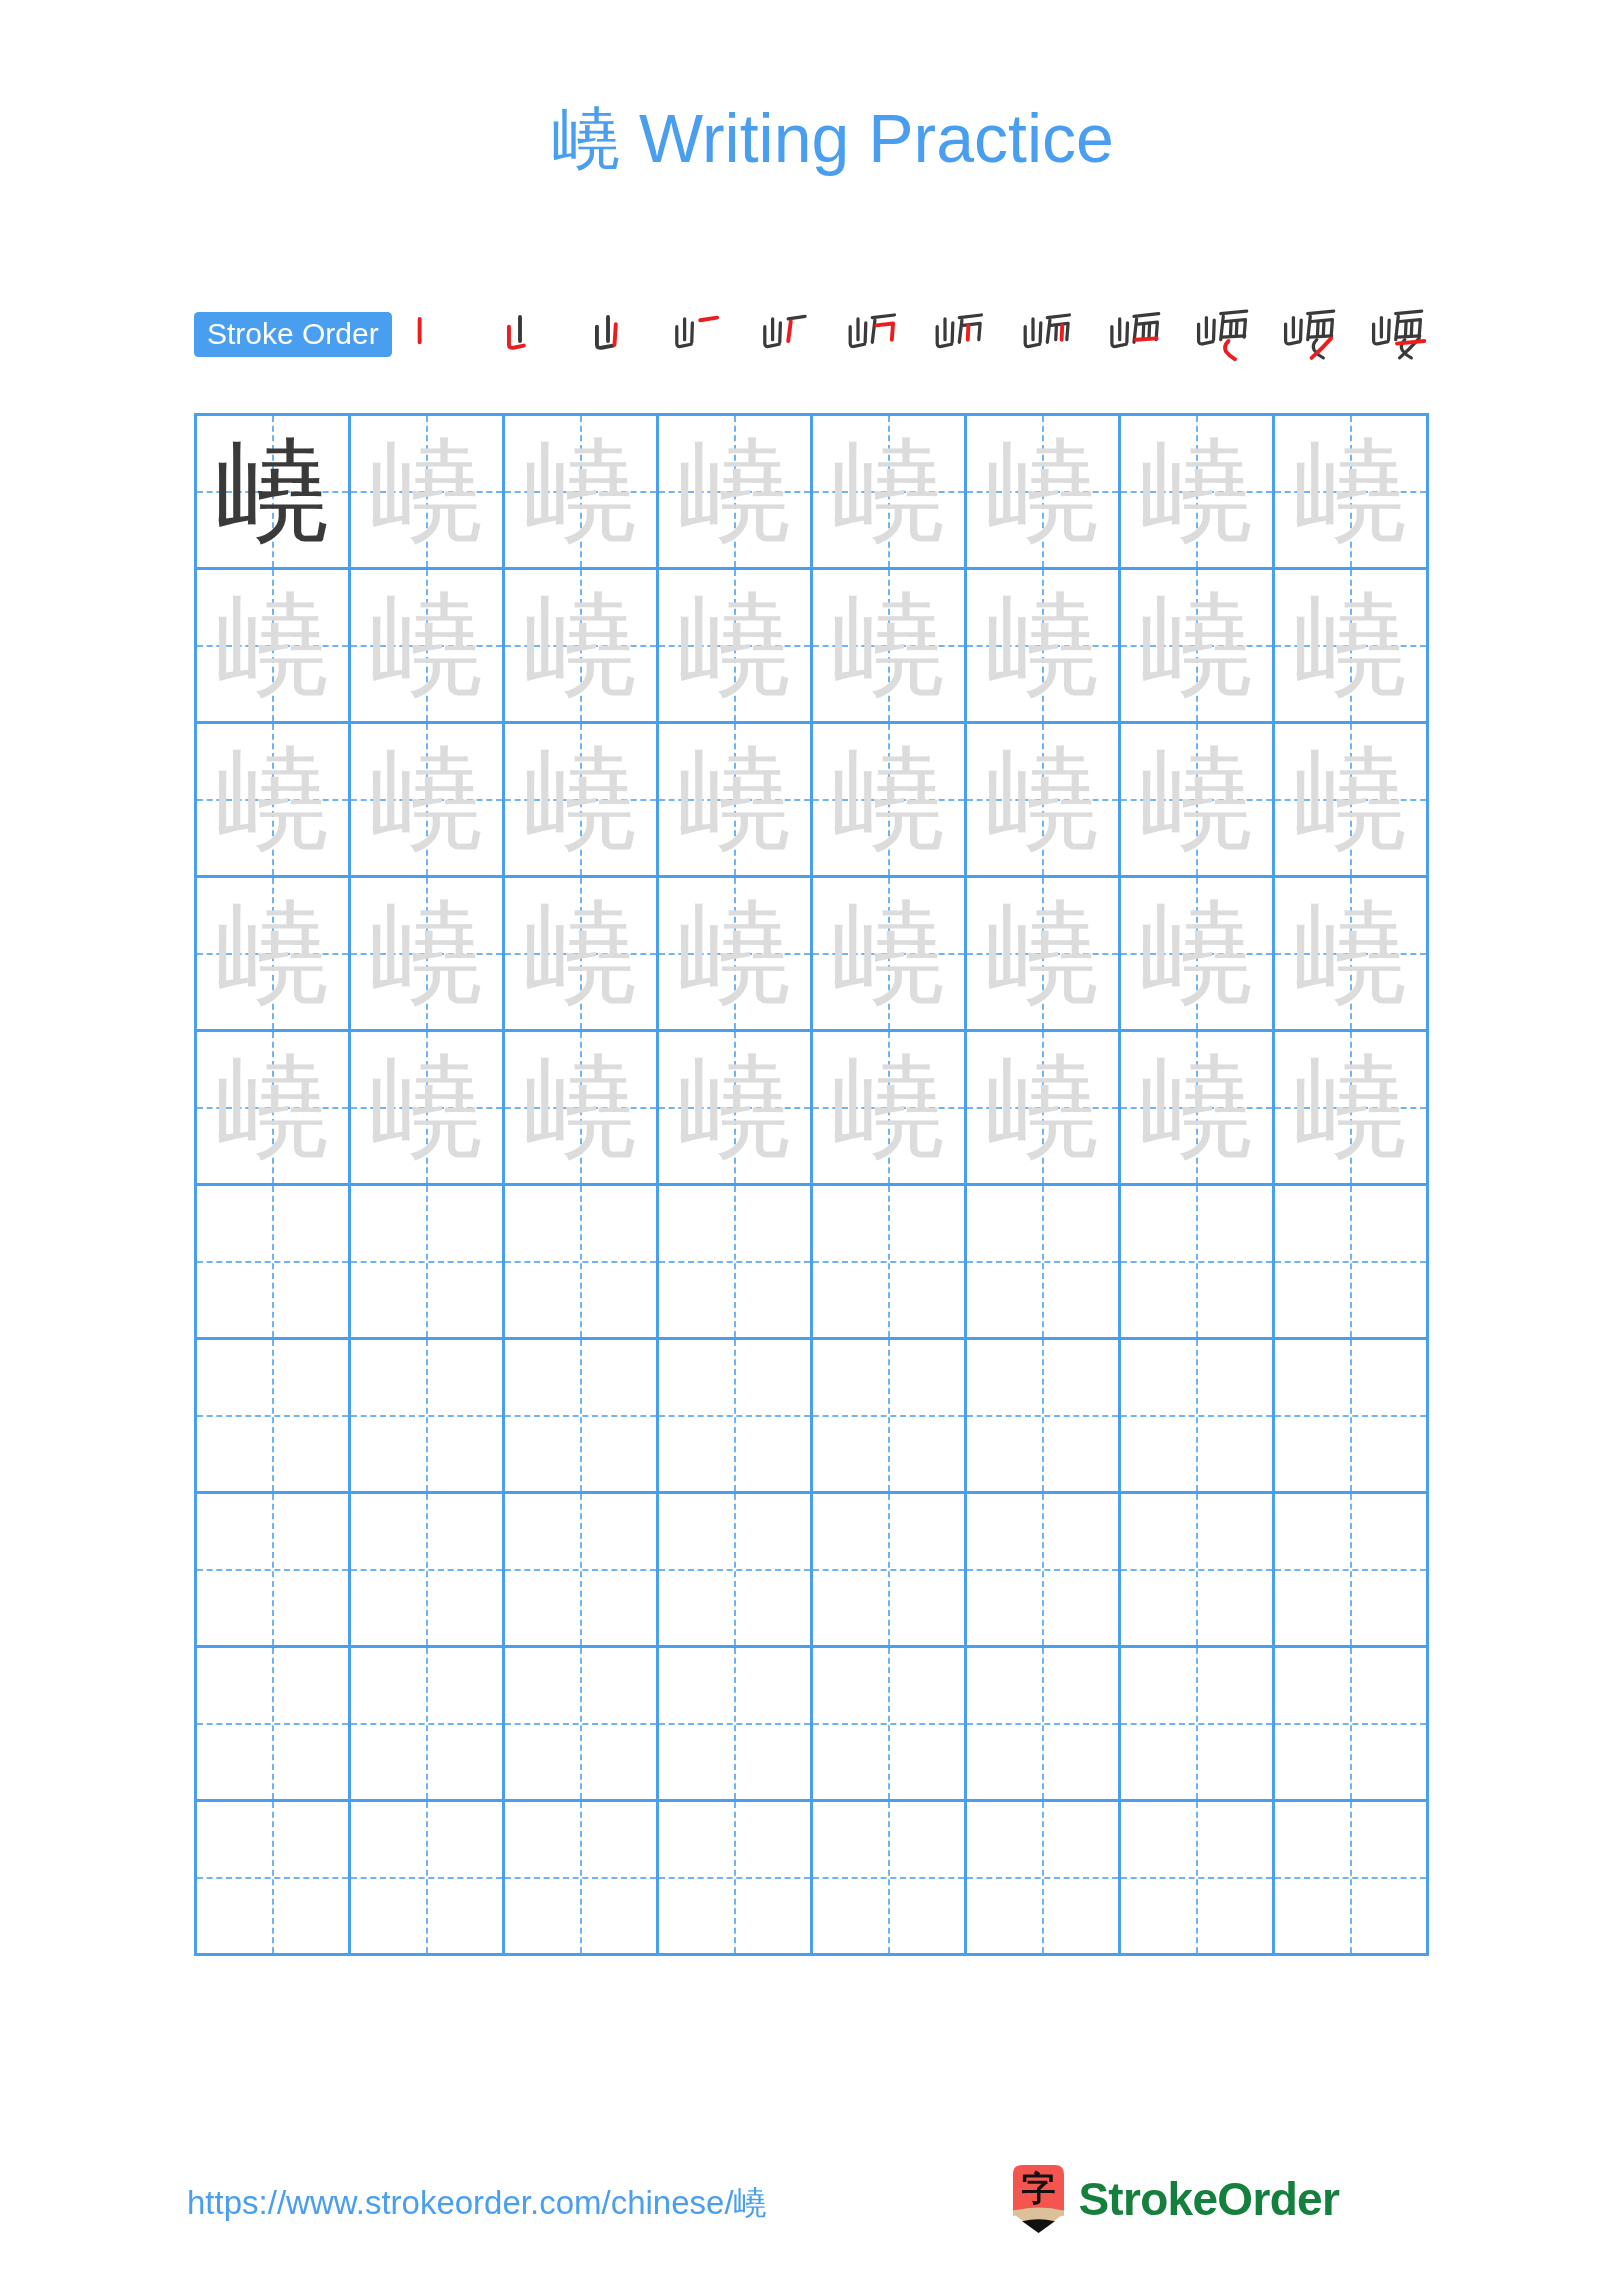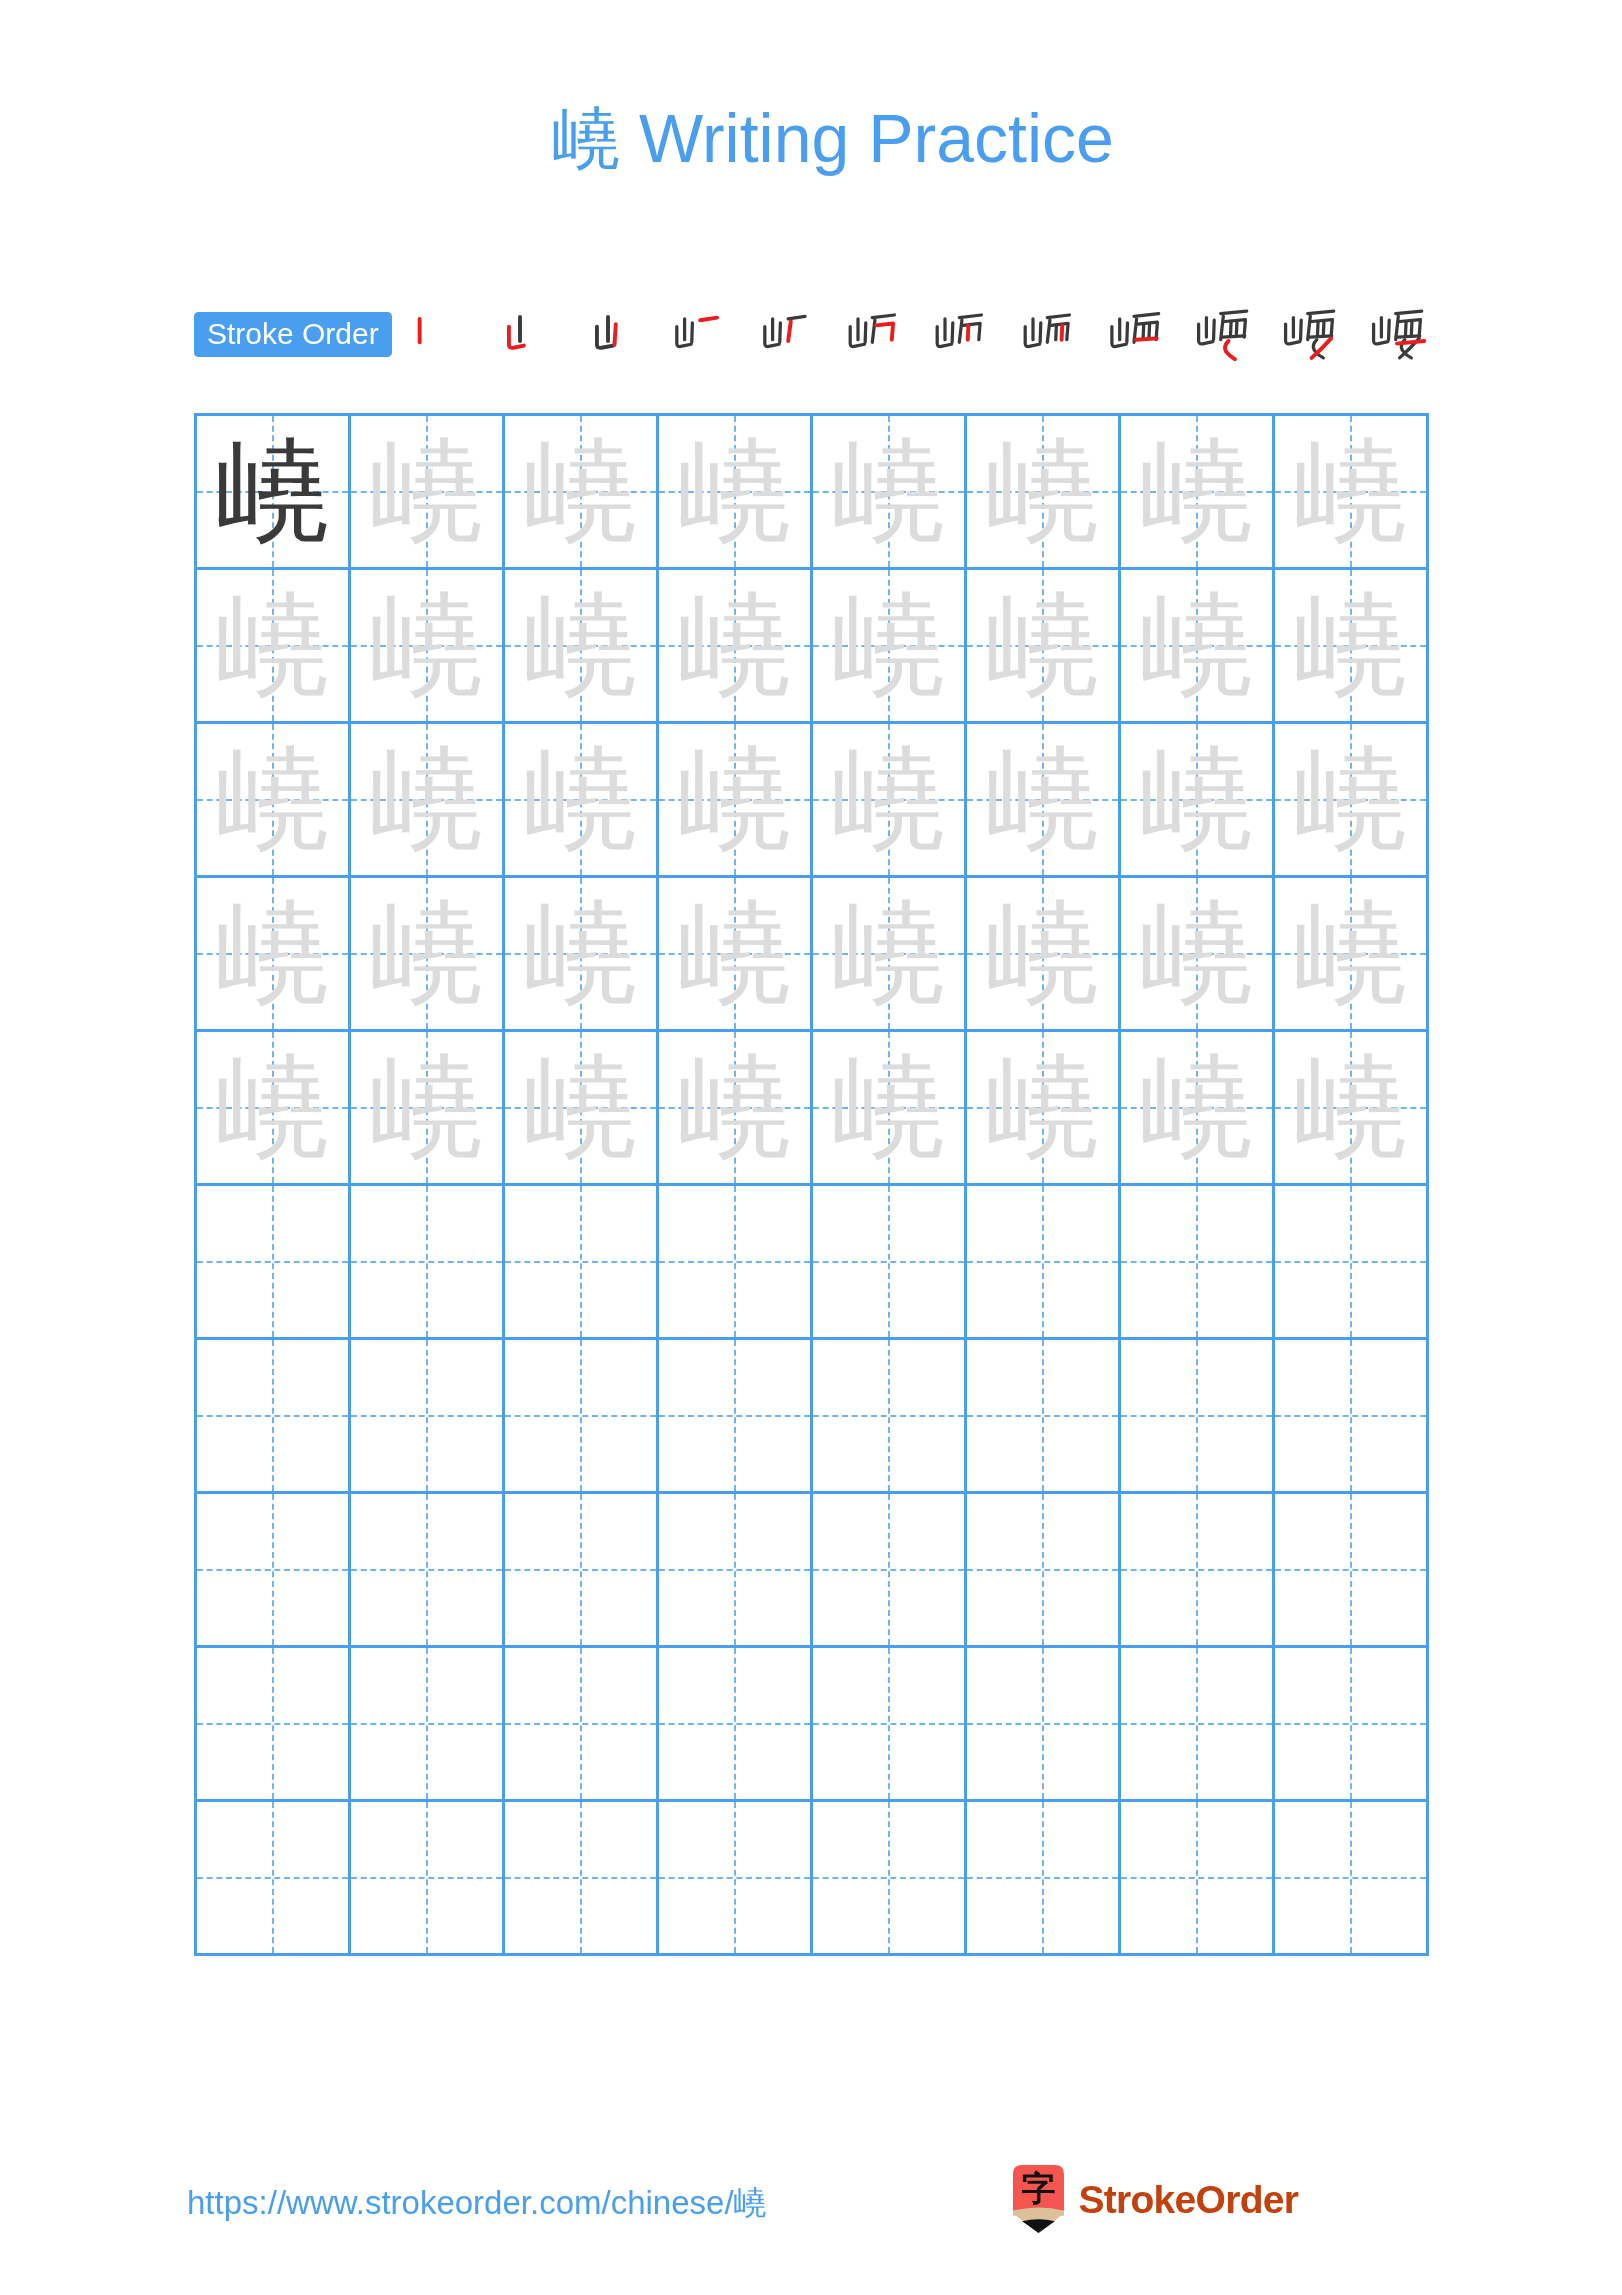--- a/index.html
+++ b/index.html
@@ -159,23 +159,23 @@
     gap: 14.4px;
     height: 72px;
   }
   #brand-logo {
     width: 51px;
     height: 68px;
     position: relative;
     flex: 0 0 auto;
   }
   #brand-name {
-    font-size: 39px;
+    font-size: 46px;
     font-weight: bold;
-    color: #c2410c;
+    color: #15803d;
     line-height: 1;
     white-space: nowrap;
     letter-spacing: -0.7px;
   }
 </style>
 </head>
 <body>
 
 <div id="title">
   <span class="title-char">嶢</span><span> Writing Practice</span>

